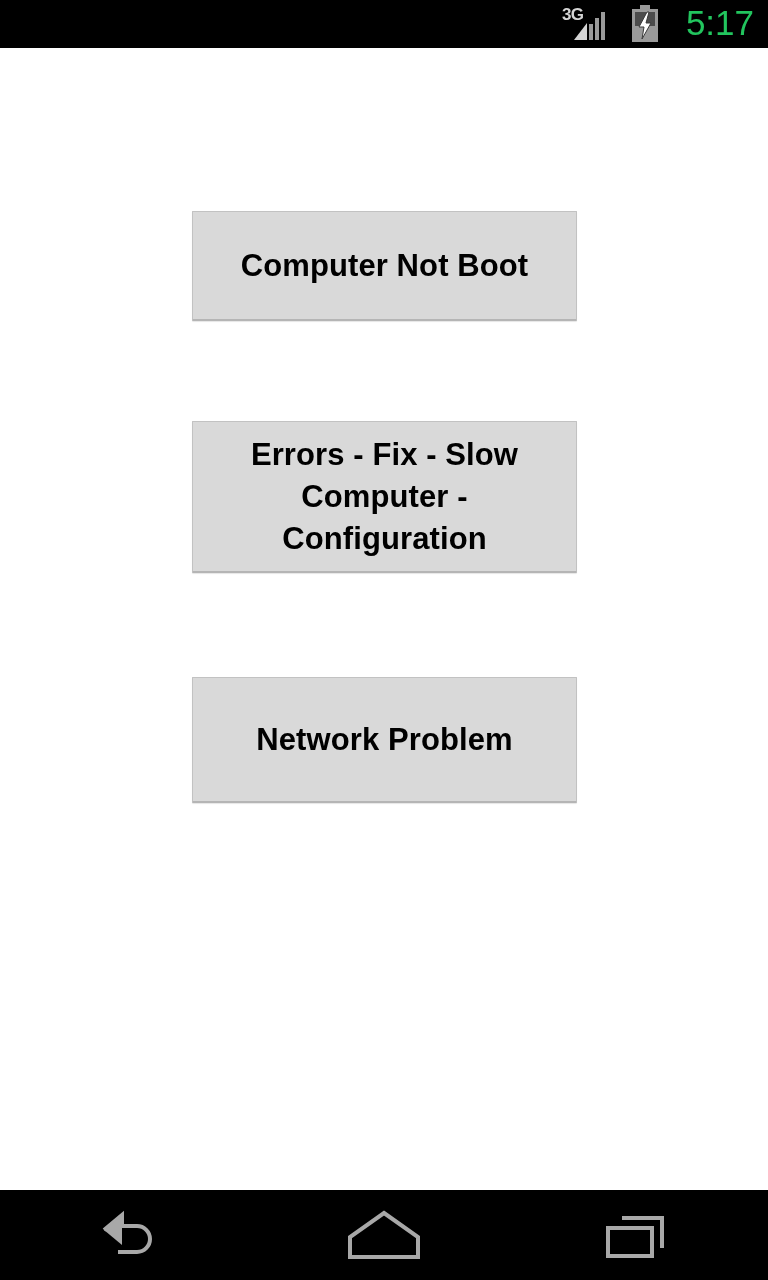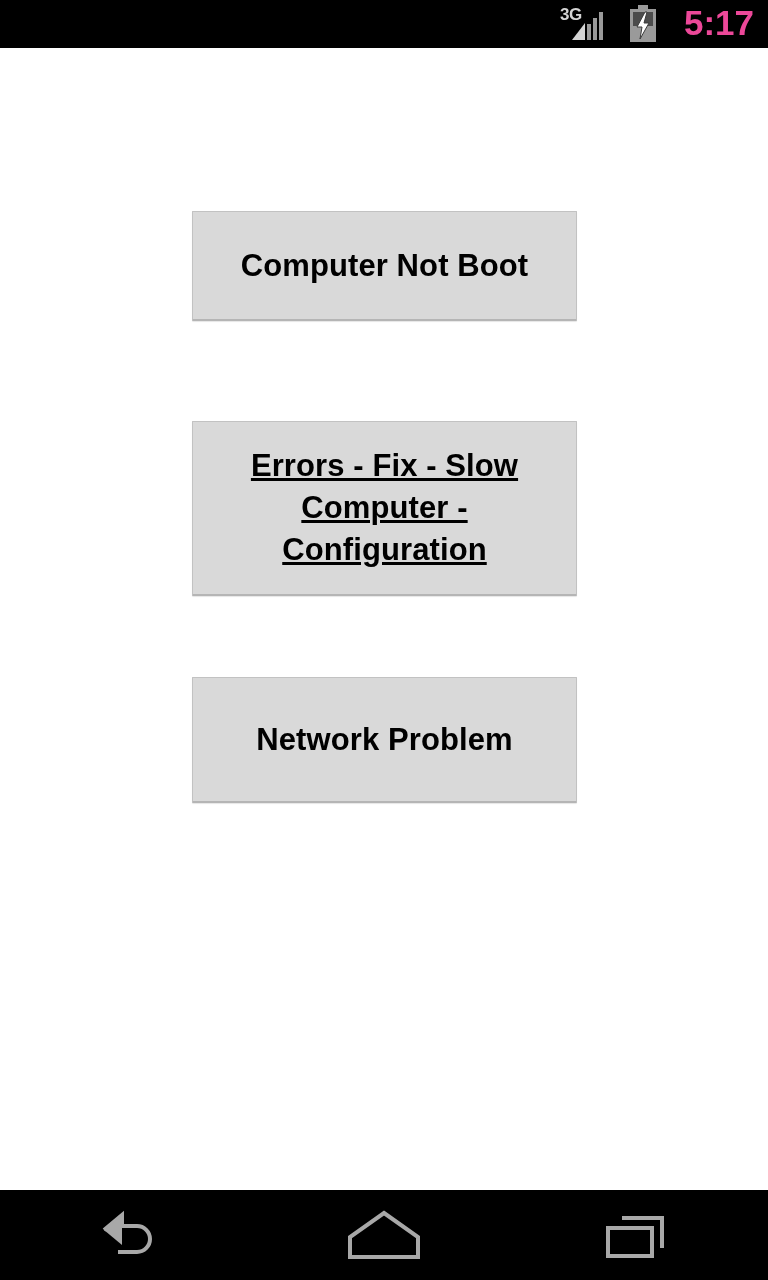--- a/index.html
+++ b/index.html
@@ -49,24 +49,24 @@
     color: #d4d4d4;
     line-height: 17px;
     letter-spacing: -0.5px;
   }
   .signal-bars {
     position: absolute;
     left: 14px; bottom: 2px;
     width: 32px; height: 30px;
   }
   .clock {
-    color: #ec4899;
+    color: #22c55e;
     font-size: 35px;
     line-height: 35px;
-    font-weight: 700;
+    font-weight: 400;
     padding-bottom: 3px;
     padding-left: 2px;
     padding-right: 6px;
     letter-spacing: 0px;
   }
 
   
   #action-bar {
     position: absolute;
     left: 0; top: 48px;
@@ -149,21 +149,21 @@
     font-size: 31px;
     line-height: 42px;
     font-weight: bold;
     padding: 4px 28px;
     letter-spacing: 0.1px;
     box-shadow: 0 1px 1px rgba(0,0,0,0.10);
     cursor: pointer;
     white-space: pre-line;
   }
   #btn-0 { top: 62px;  height: 110px; }
-  #btn-1 { top: 272px; height: 175px; text-decoration: underline; }
+  #btn-1 { top: 272px; height: 152px; }
   #btn-2 { top: 528px; height: 126px; }
   #btn-3 { top: 738px; height: 110px; }
 
   
   #nav-bar {
     position: absolute;
     left: 0; top: 1190px;
     width: 768px;
     height: 90px;
     background: #000000;

